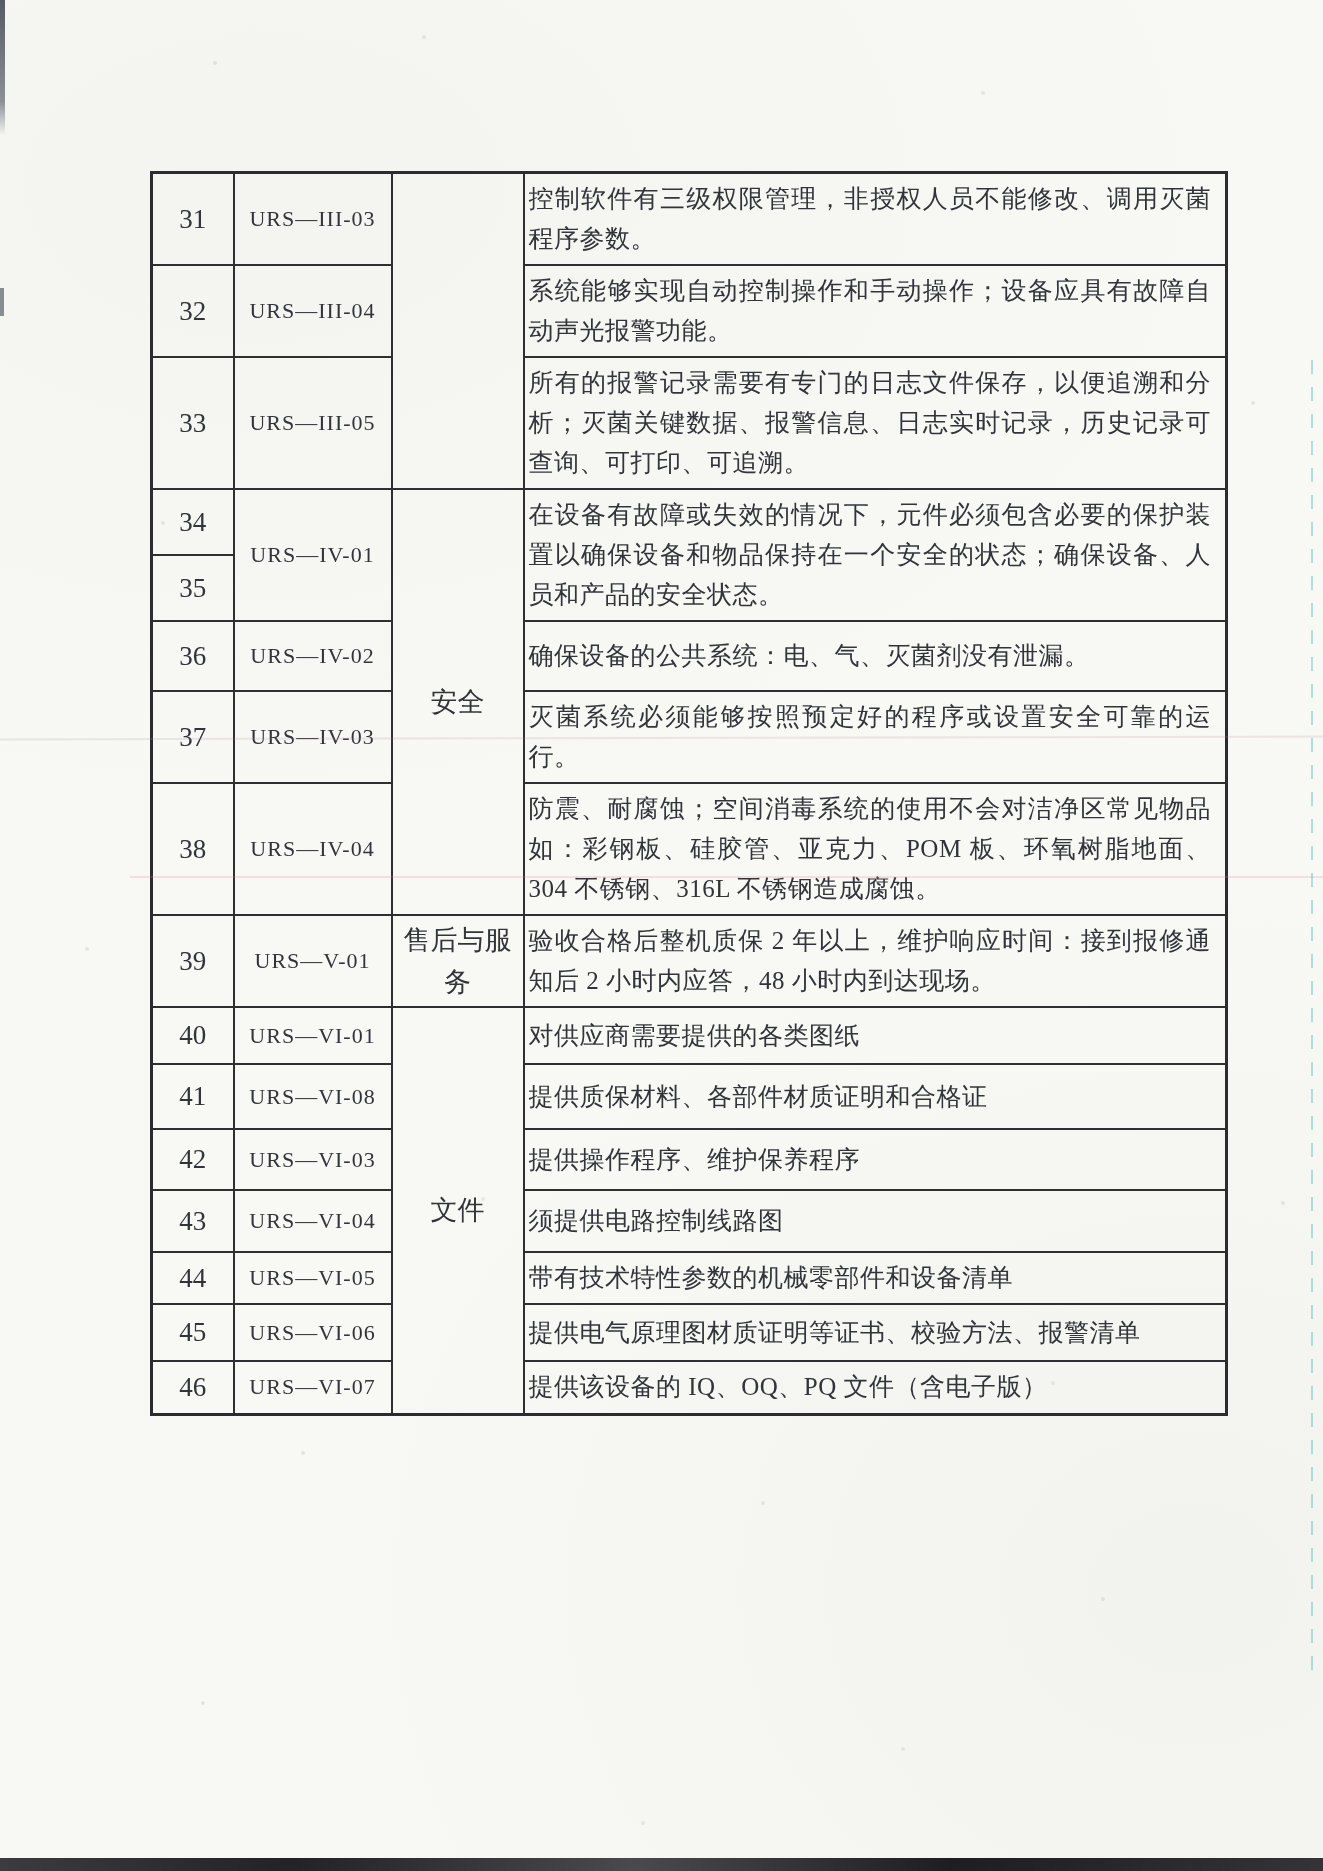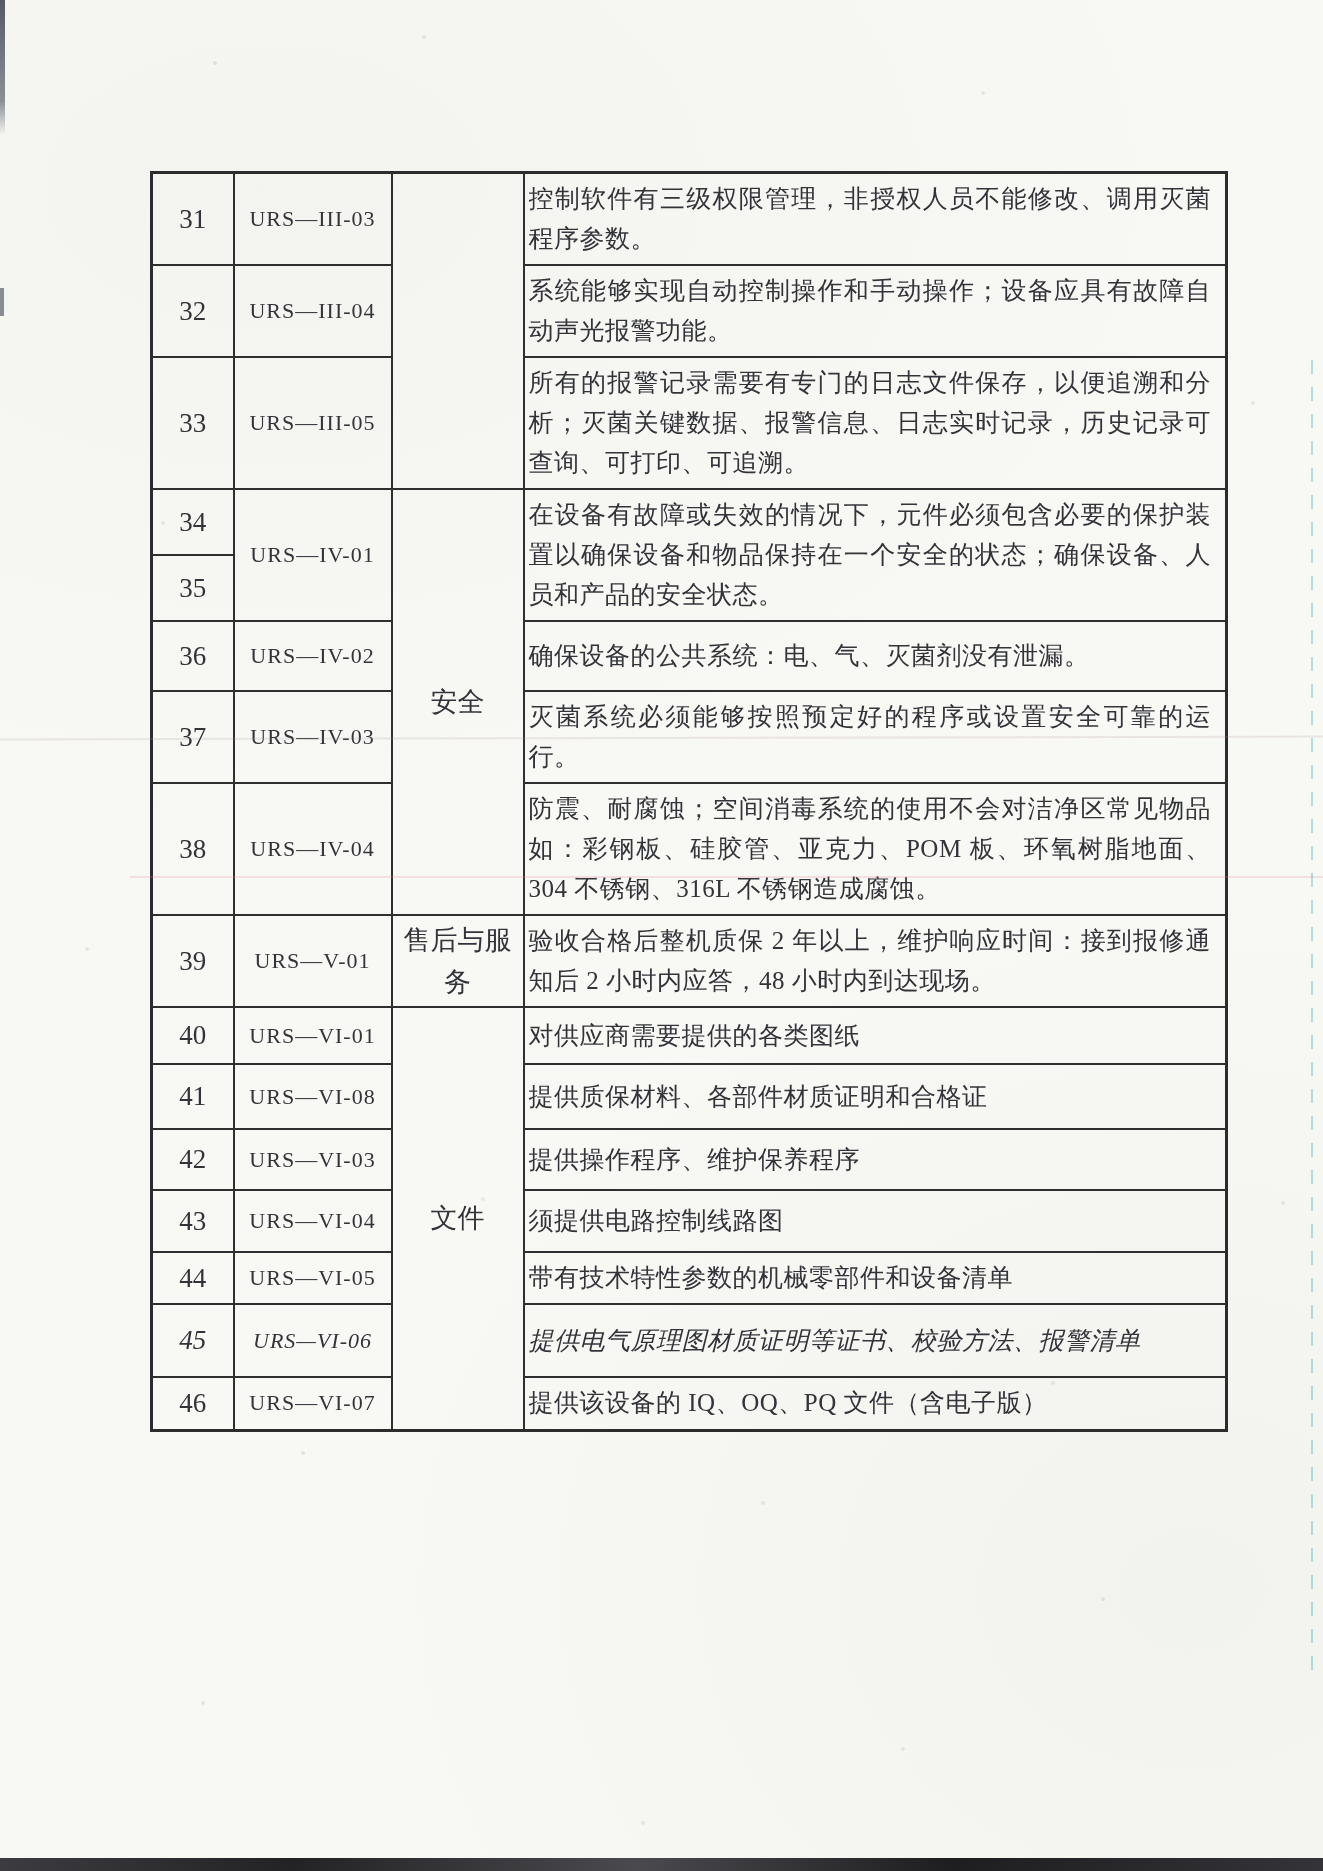--- a/index.html
+++ b/index.html
@@ -41,21 +41,21 @@
   table.urs tr:nth-child(5)  { height:55px; }
   table.urs tr:nth-child(6)  { height:70px; }
   table.urs tr:nth-child(7)  { height:72px; }
   table.urs tr:nth-child(8)  { height:120px; }
   table.urs tr:nth-child(9)  { height:90px; }
   table.urs tr:nth-child(10) { height:57px; }
   table.urs tr:nth-child(11) { height:65px; }
   table.urs tr:nth-child(12) { height:61px; }
   table.urs tr:nth-child(13) { height:62px; }
   table.urs tr:nth-child(14) { height:48px; }
-  table.urs tr:nth-child(15) { height:73px;font-style:italic; }
+  table.urs tr:nth-child(15) { height:57px; }
   table.urs tr:nth-child(16) { height:53px; }
 
   
   .bottom-strip {
     position:absolute; left:0; right:0; bottom:0; height:13px;
     background:linear-gradient(90deg,#3c3c40 0%, #232326 22%, #4a4a4e 48%, #1e1e21 72%, #343438 100%);
   }
   .left-sliver {
     position:absolute; left:0; top:0; width:5px; height:135px;
     background:linear-gradient(#555b64 0%, #8b9097 75%, rgba(139,144,151,0) 100%);

